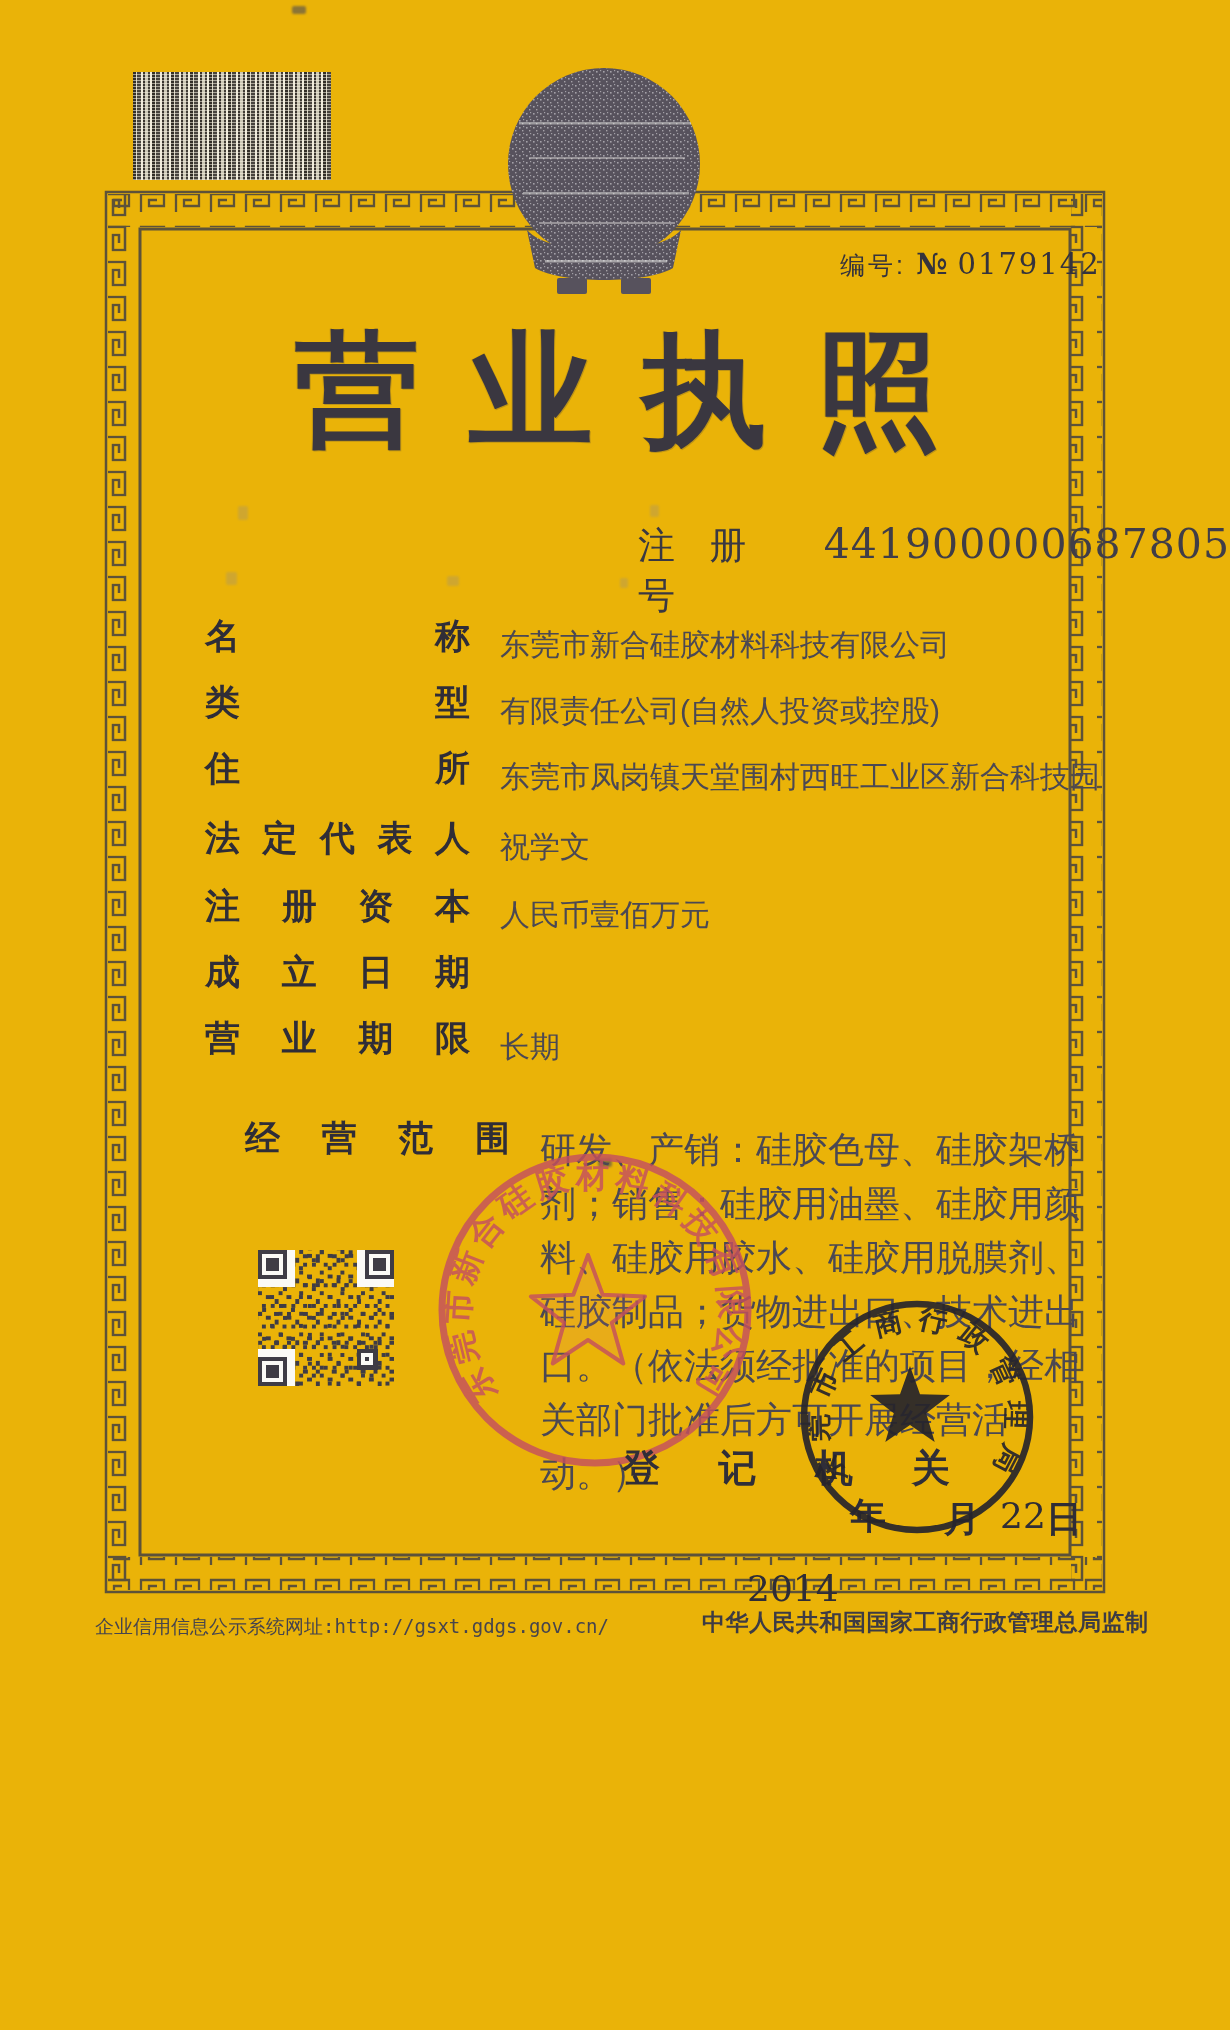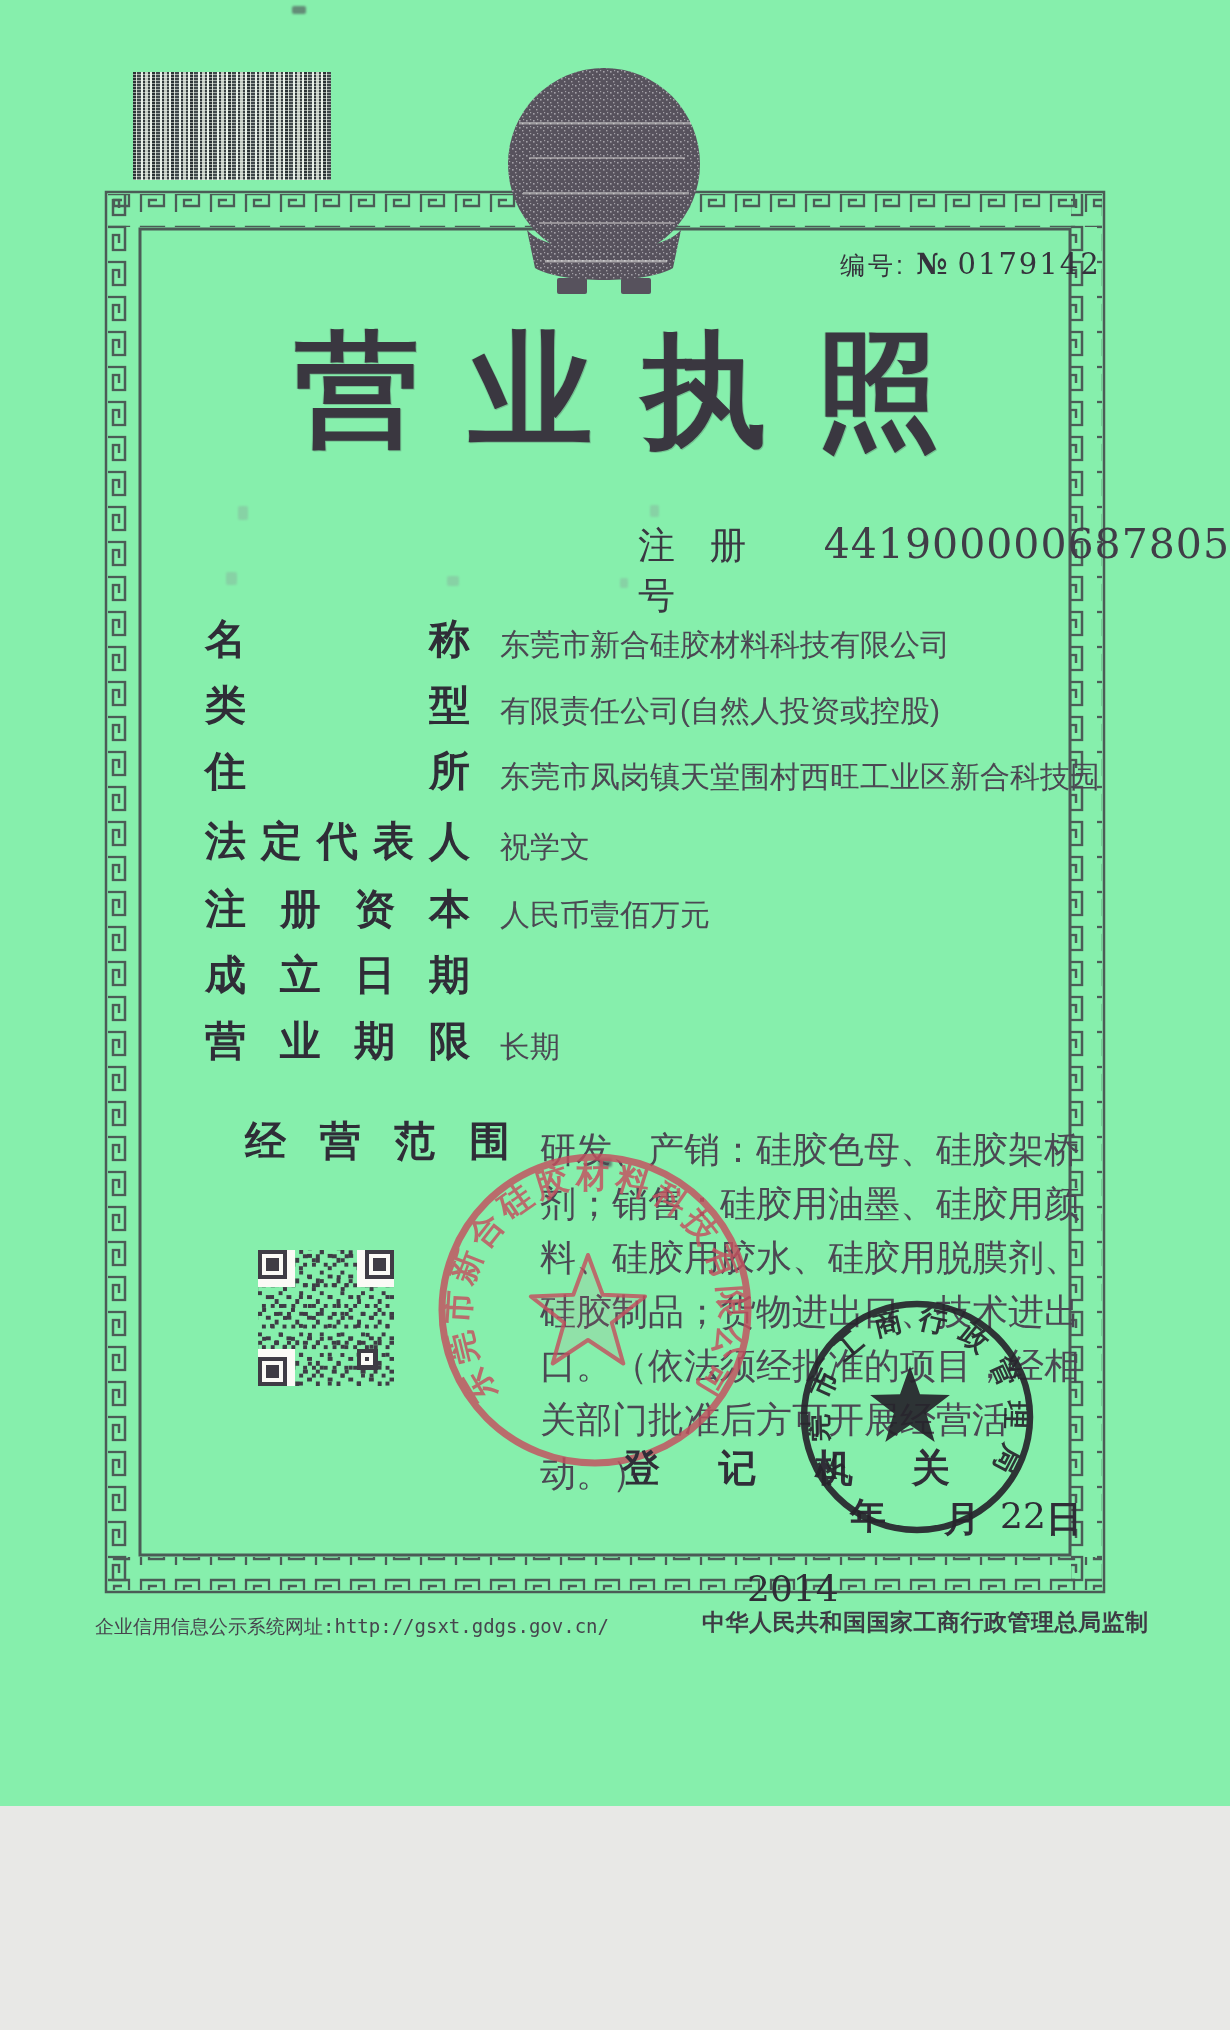--- a/index.html
+++ b/index.html
@@ -1,16 +1,16 @@
 <!DOCTYPE html>
 <html><head>
 <meta charset="utf-8">
 <style>
   html,body{margin:0;padding:0;background:#e8e8e6;}
-  .page{position:relative;width:1230px;height:1806px;background:#86efac;overflow:hidden;
+  .page{position:relative;width:1230px;height:2030px;background:#eab308;overflow:hidden;
         font-family:"Liberation Sans",sans-serif;color:#3b3843;}
   .abs{position:absolute;}
 
   
   .barcode{left:133px;top:72px;width:198px;height:108px;
     background:
       repeating-linear-gradient(0deg, rgba(251,250,246,.55) 0 1px, rgba(251,250,246,0) 1px 3px),
       repeating-linear-gradient(90deg,#23232a 0 3px,#d9d9d4 3px 4px,#3a3a42 4px 8px,
         #efefec 8px 10px,#2a2a32 10px 12px,#c9c9c4 12px 15px,#33333a 15px 17px,#f2f2ee 17px 19px);
     opacity:.92;}
@@ -26,21 +26,21 @@
   .serial .no{font-family:"DejaVu Serif",serif;font-weight:bold;font-size:29px;}
   .serial .num{font-family:"DejaVu Serif",serif;font-size:29px;letter-spacing:2px;}
 
   
   .regno{left:598px;top:520px;display:flex;align-items:baseline;gap:38px;color:#3a3842;}
   .regno .lbl{font-size:37px;letter-spacing:12px;margin-left:40px;}
   .regno .num{font-family:"DejaVu Serif",serif;font-size:41px;letter-spacing:1px;color:#403d47;}
 
   
   .row{position:absolute;left:205px;display:flex;align-items:flex-start;}
-  .row .label{width:265px;font-size:41px;font-weight:600;color:#2f2d37;
+  .row .label{width:265px;font-size:35px;font-weight:600;color:#2f2d37;
     text-align:justify;text-align-last:justify;white-space:nowrap;line-height:1.15;}
   .row .value{margin-left:30px;padding-top:9px;font-size:30px;color:#4b4853;width:610px;white-space:nowrap;}
   .row .value.scope{font-size:36px;line-height:1.5;white-space:normal;width:548px;padding-top:5px;}
 
   
   .registrar{left:622px;top:1443px;font-size:38px;font-weight:600;letter-spacing:24px;color:#302e38;}
   .datepart{position:absolute;font-size:36px;color:#2f2d36;font-family:"DejaVu Serif",serif;}
   .datecjk{font-family:"Liberation Sans",sans-serif;}
 
   

